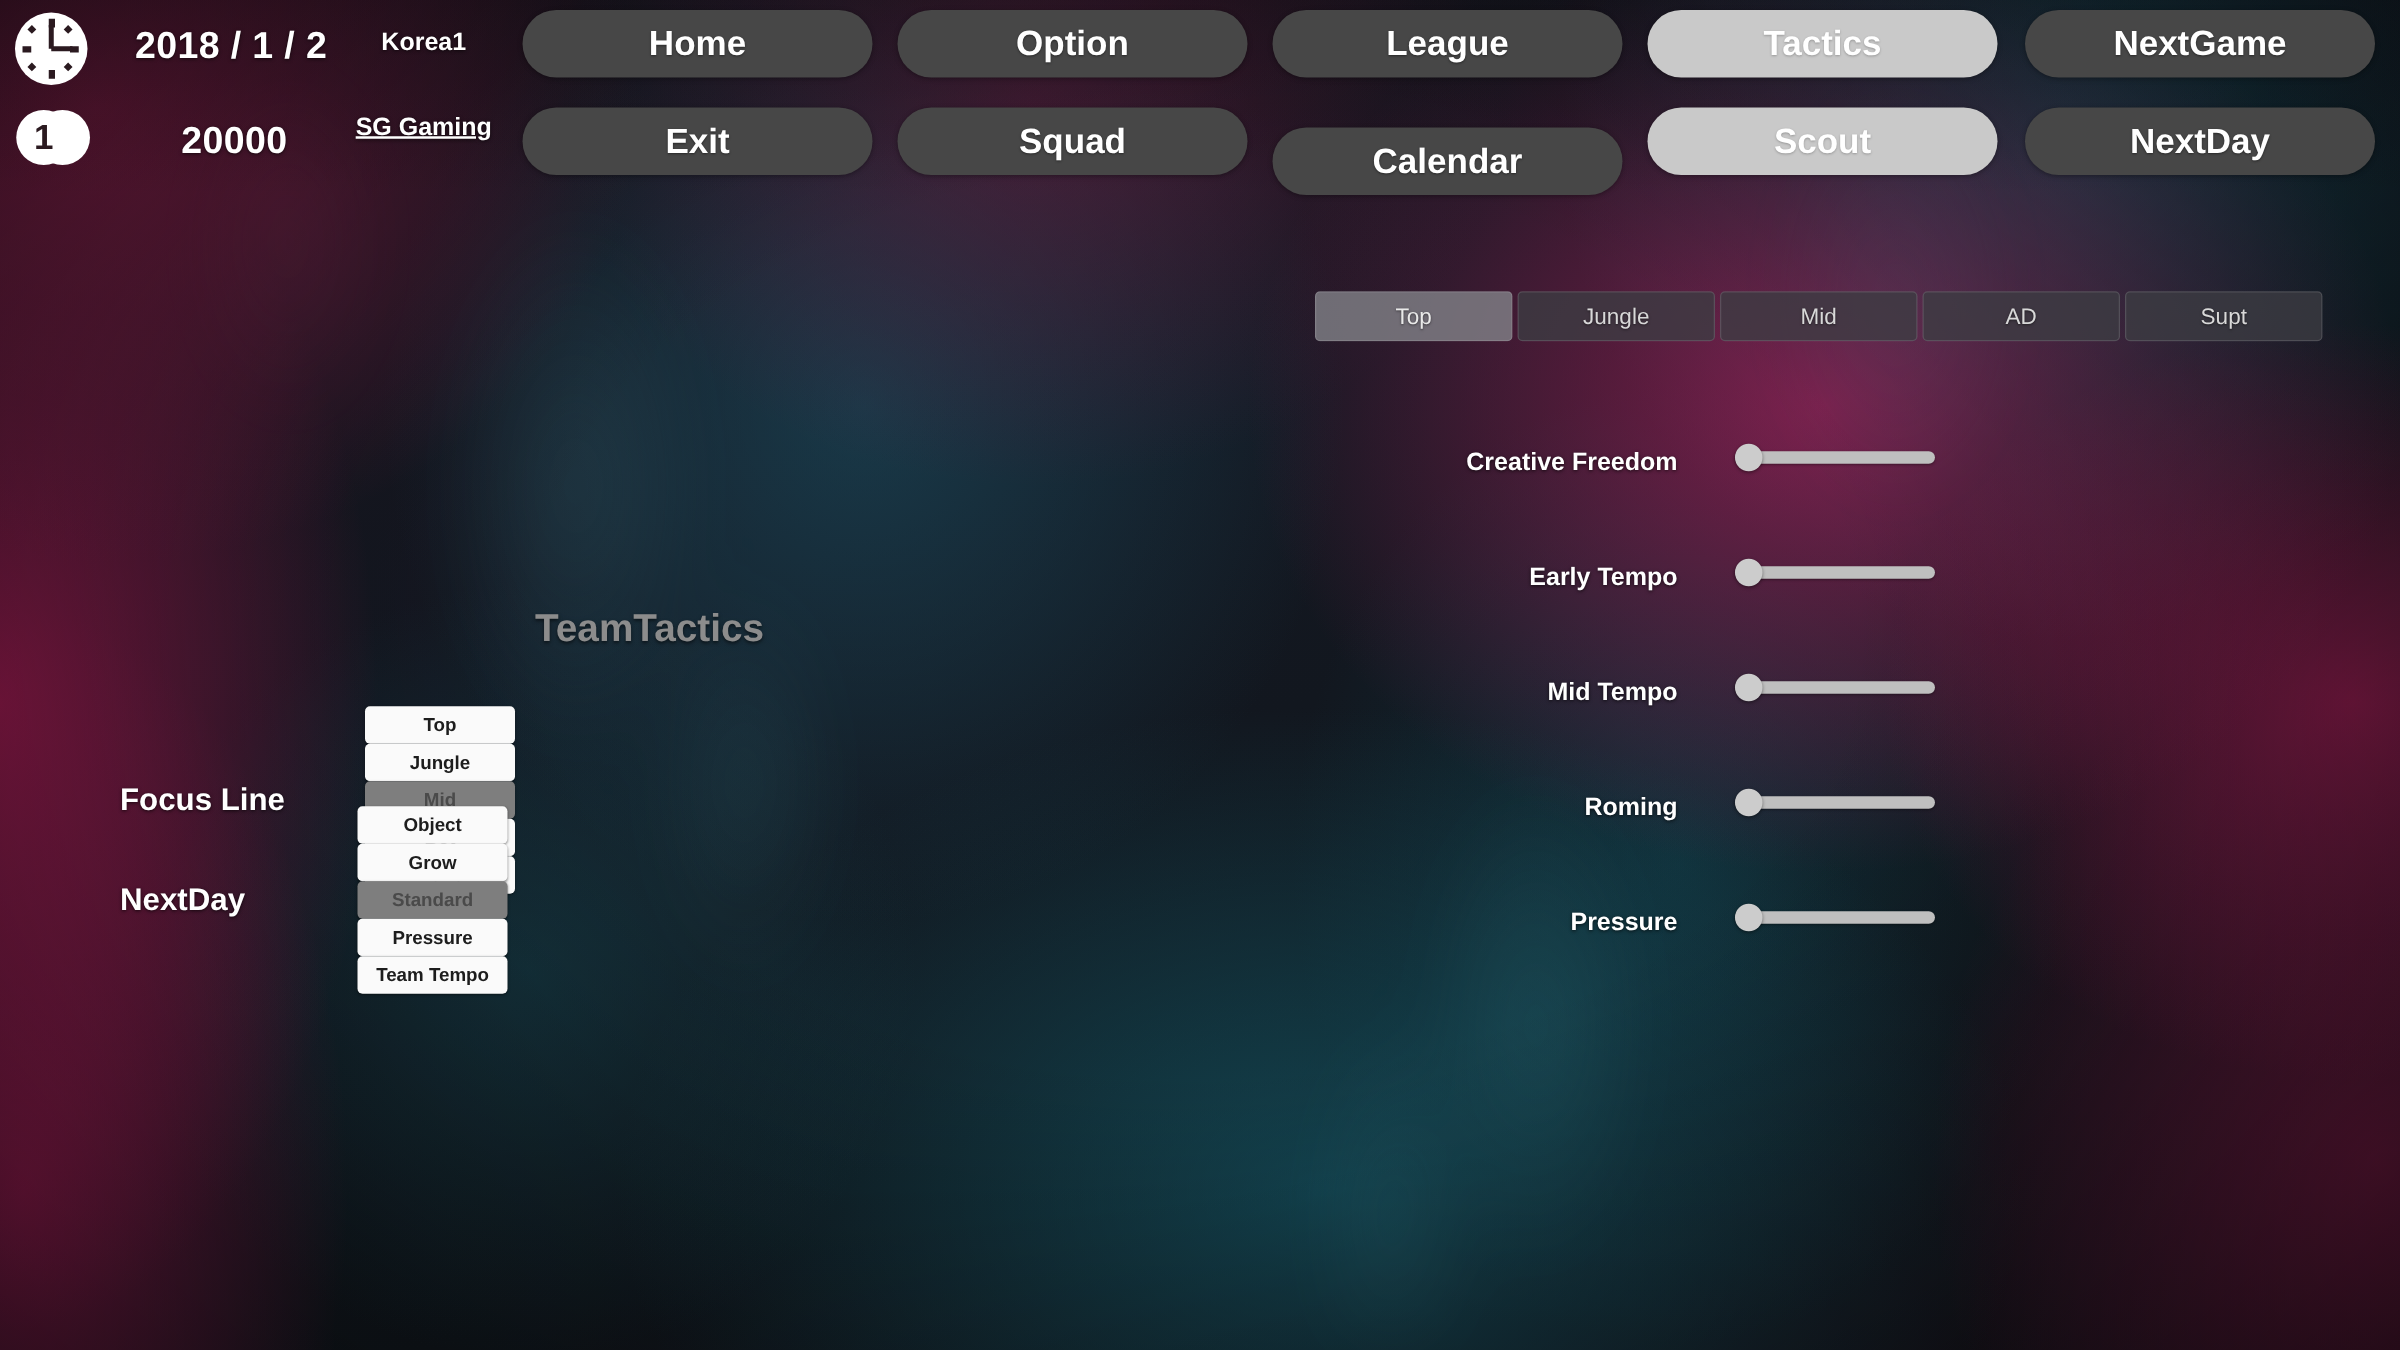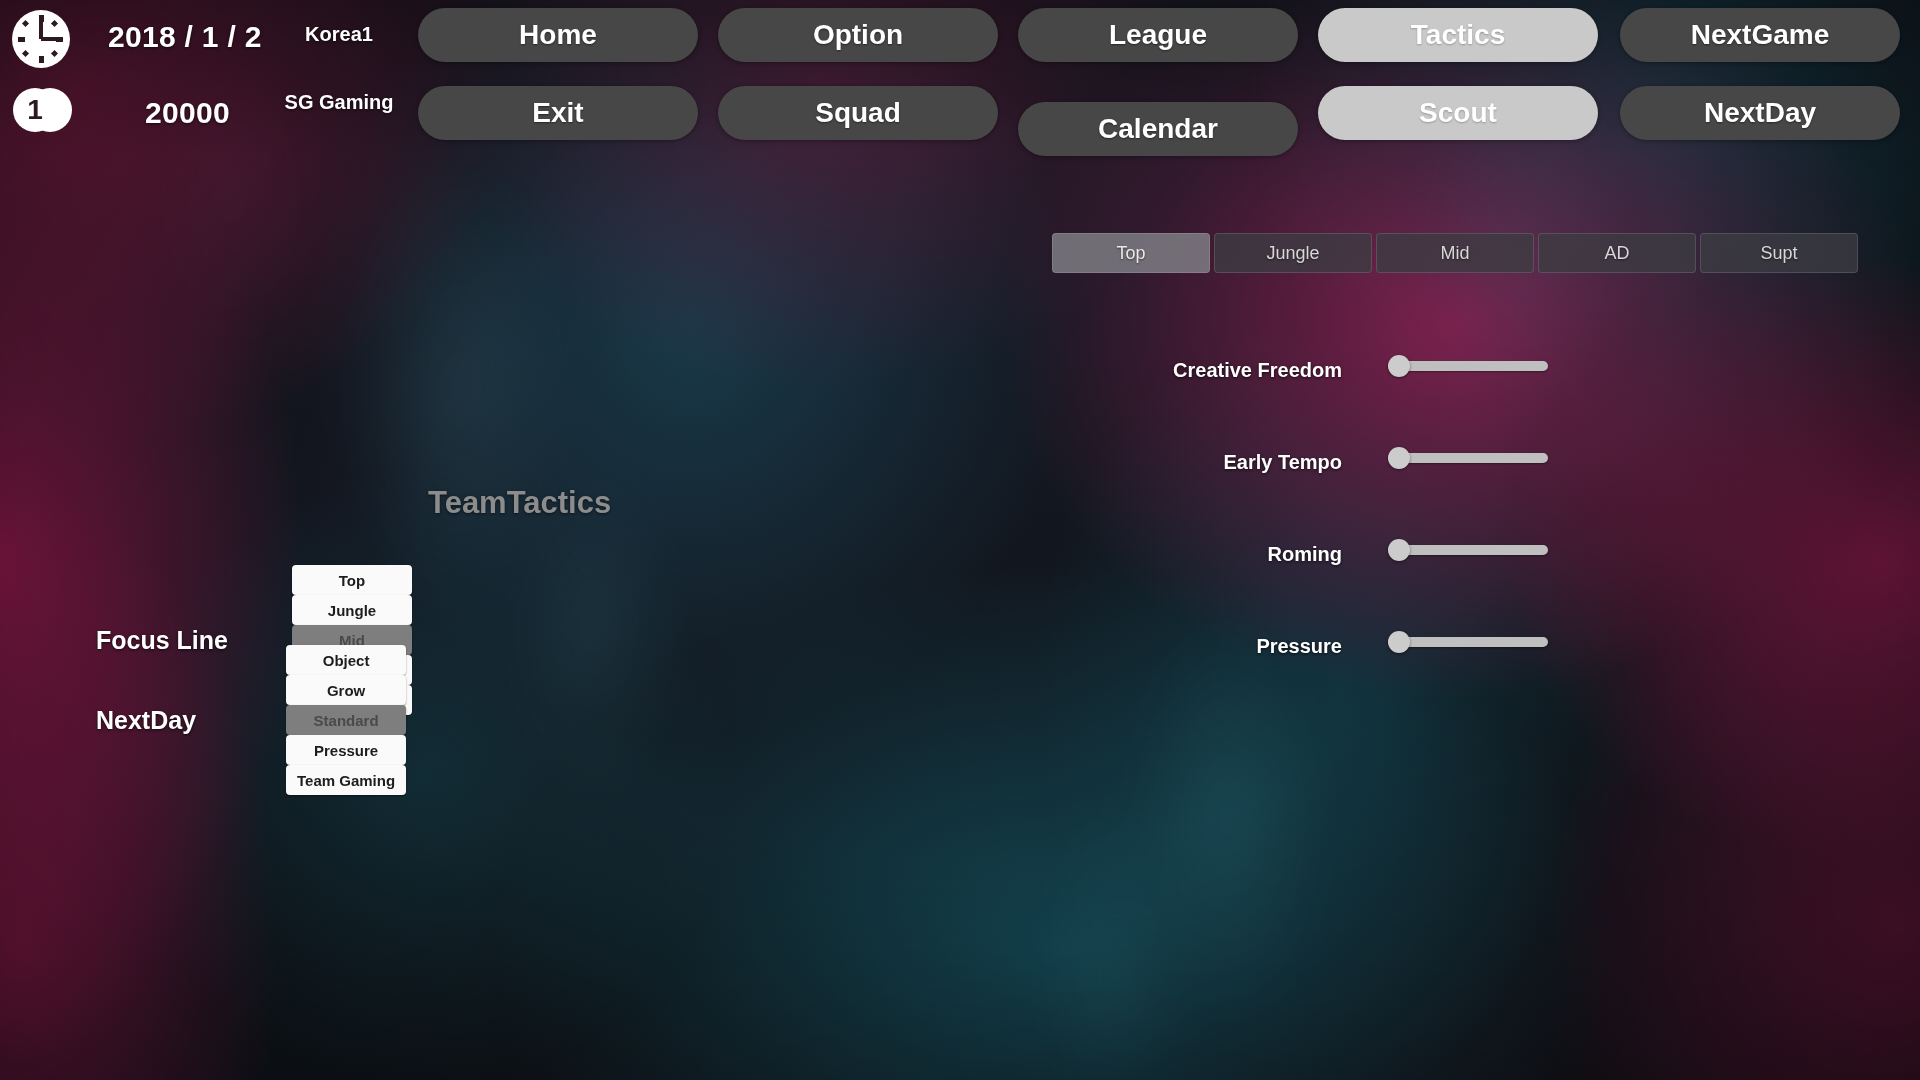--- a/index.html
+++ b/index.html
@@ -124,21 +124,21 @@
   .stat-sub {
     position: absolute;
     color: #ffffff;
     font-size: 20px;
     font-weight: bold;
     text-align: center;
     line-height: 1.15;
     text-shadow: 0 1px 3px rgba(0,0,0,.65);
   }
   #league-name { left: 284px; top: 23px; width: 110px; }
-  #team-name   { left: 284px; top: 91px; width: 110px; }
+  #team-name   { left: 284px; top: 91px; width: 110px; text-decoration: underline; }
 
   
   .nav-btn {
     position: absolute;
     height: 54px;
     border: none;
     border-radius: 27px;
     background: #474747;
     color: #ffffff;
     font-family: "Liberation Sans", sans-serif;
@@ -351,20 +351,27 @@
         </div>
       </div>
       <div class="slider-row">
         <div class="slider-label">Early Tempo</div>
         <div class="slider-ctl">
           <div class="slider-track"></div>
           <div class="slider-handle" style="left: 0px;"></div>
         </div>
       </div>
       <div class="slider-row">
+        <div class="slider-label">Mid Tempo</div>
+        <div class="slider-ctl">
+          <div class="slider-track"></div>
+          <div class="slider-handle" style="left: 0px;"></div>
+        </div>
+      </div>
+      <div class="slider-row">
         <div class="slider-label">Roming</div>
         <div class="slider-ctl">
           <div class="slider-track"></div>
           <div class="slider-handle" style="left: 0px;"></div>
         </div>
       </div>
       <div class="slider-row">
         <div class="slider-label">Pressure</div>
         <div class="slider-ctl">
           <div class="slider-track"></div>
@@ -376,17 +383,17 @@
   <div id="team-tactics-panel">
     <div id="team-tactics-title">TeamTactics</div>
 
     <div class="tactic-row" id="focus-line-row">
       <div class="tactic-label">Focus Line</div>
       <div class="opt-group" id="focus-line-options"><button class="opt-btn">Top</button><button class="opt-btn">Jungle</button><button class="opt-btn selected">Mid</button><button class="opt-btn">Bot</button><button class="opt-btn">None</button></div>
     </div>
 
     <div class="tactic-row" id="strategy-row">
       <div class="tactic-label">NextDay</div>
-      <div class="opt-group" id="strategy-options"><button class="opt-btn">Object</button><button class="opt-btn">Grow</button><button class="opt-btn selected">Standard</button><button class="opt-btn">Pressure</button><button class="opt-btn">Team Gaming</button></div>
+      <div class="opt-group" id="strategy-options"><button class="opt-btn">Object</button><button class="opt-btn">Grow</button><button class="opt-btn selected">Standard</button><button class="opt-btn">Pressure</button><button class="opt-btn">Team Tempo</button></div>
     </div>
   </div>
 
 </div>
 
 </body></html>

